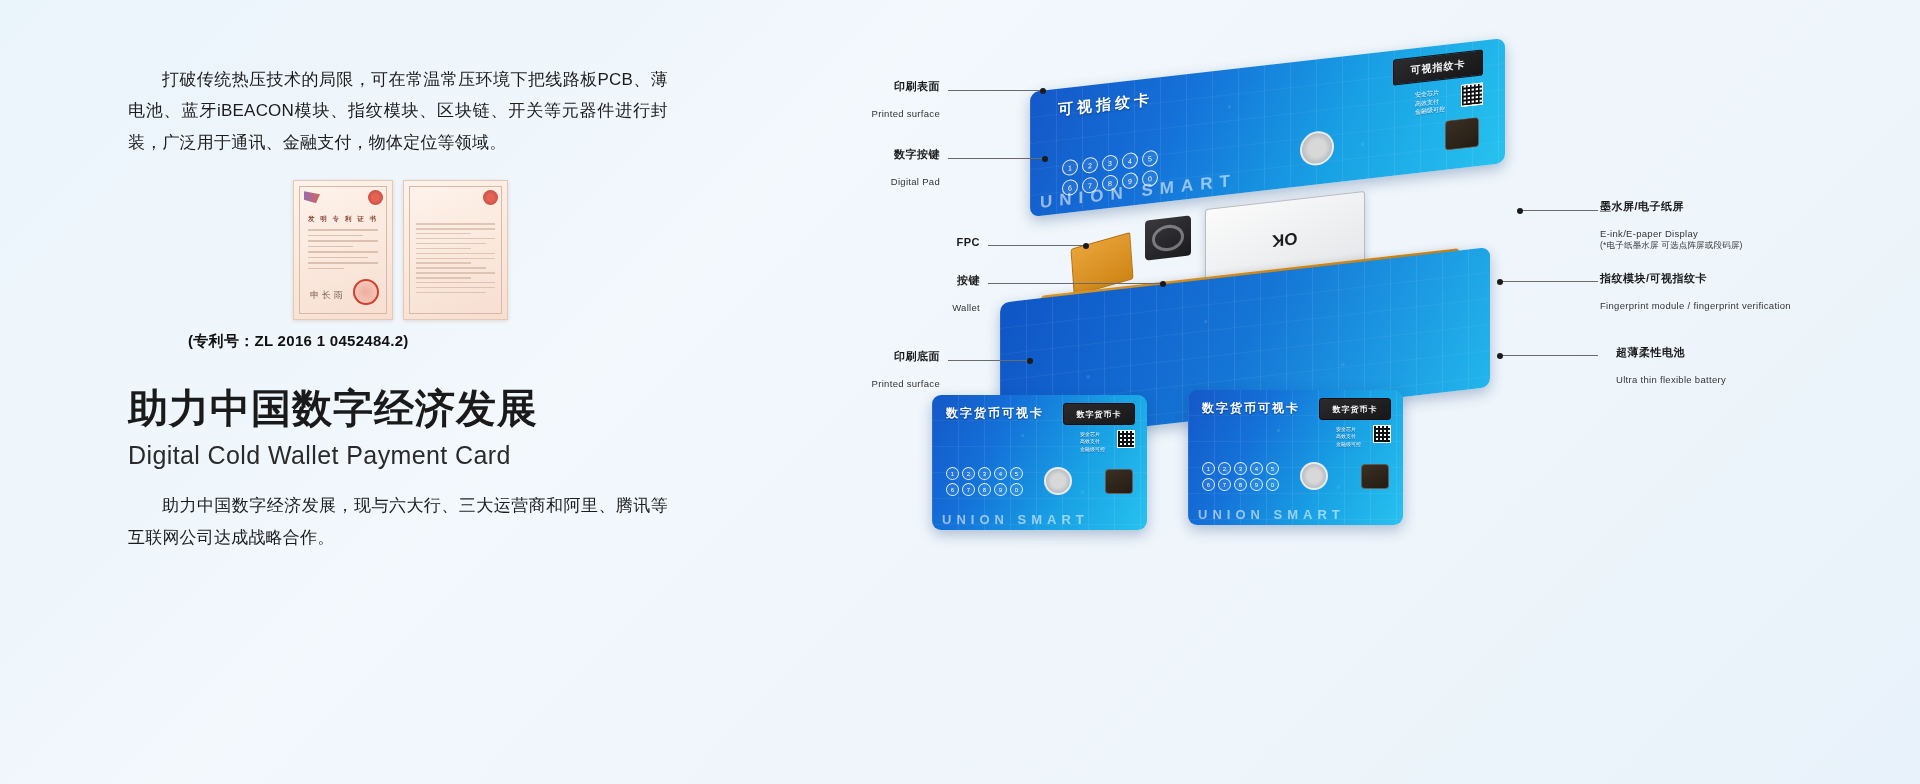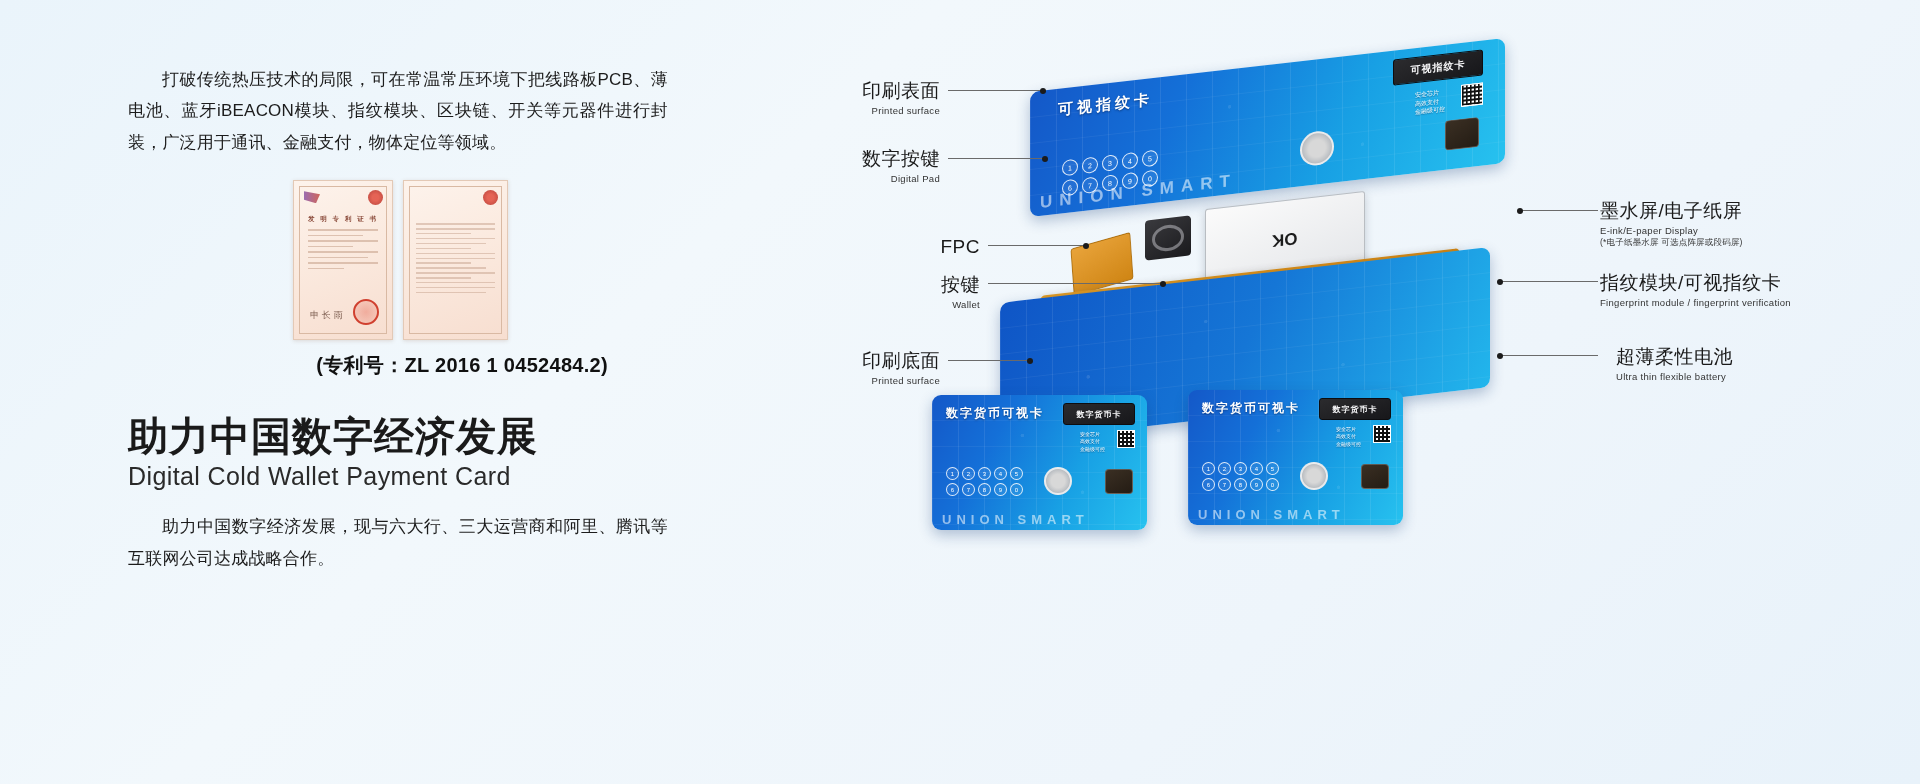--- a/index.html
+++ b/index.html
@@ -24,21 +24,21 @@
   }
   .body-para {
     margin-top:20px; font-size:17px; line-height:1.85;
     color:#1c1c1c; text-indent:2em; width:540px; text-align:justify;
     letter-spacing:.2px;
   }
 
   
   .certs { margin-top:22px; margin-left:165px; display:flex; gap:10px; }
   .cert {
-    width:100px; height:160px; position:relative;
+    width:100px; height:140px; position:relative;
     background:linear-gradient(160deg,#fdf3ec 0%,#fbeadf 45%,#f7ded0 100%);
     border:1px solid #e3c9b6; box-shadow:0 1px 4px rgba(120,80,50,.18);
     overflow:hidden;
   }
   .cert.wide { width:105px; }
   .cert-inner {
     position:absolute; inset:5px; border:1px solid #d9b9a3;
   }
   .cert-badge {
     position:absolute; right:9px; top:9px; width:15px; height:15px;
@@ -73,26 +73,26 @@
     color:#5b3a2c; font-family:"DejaVu Serif",serif; opacity:.8;
   }
   .cert-para { position:absolute; top:42px; left:12px; right:12px; }
   .cert-para i {
     display:block; height:1.4px; background:#caa894; margin-bottom:3.5px; opacity:.55;
   }
   .cert-para i:nth-child(3n){ width:70%; }
   .cert-para i:nth-child(5n){ width:88%; }
 
   .patent-no {
-    margin-top:12px; margin-left:60px; width:420px; text-align:right;
-    font-size:20px; font-weight:bold; color:#111; letter-spacing:.3px;
+    margin-top:12px; margin-left:60px; width:420px; text-align:left;
+    font-size:15px; font-weight:bold; color:#111; letter-spacing:.3px;
   }
 
   .sec2 { margin-top:34px; }
-  .sec2 .sec-title-en { font-size:25px; letter-spacing:.4px; margin-top:3px; }
+  .sec2 .sec-title-en { font-size:25px; letter-spacing:.4px; margin-top:10px; }
 
   
   .right-col { position:absolute; left:900px; top:40px; width:1000px; height:720px; }
 
   
   .card-art {
     position:absolute; border-radius:9px; overflow:hidden;
     background:linear-gradient(118deg,#1458c8 0%,#1470d8 30%,#18a0e4 65%,#27c2ef 100%);
     box-shadow:0 5px 14px rgba(20,60,120,.3);
   }
@@ -223,26 +223,26 @@
     background:linear-gradient(150deg,#3a3a3e,#1a1a1d);
   }
   .coil::after{
     content:""; position:absolute; inset:7px; border-radius:50%;
     border:3px solid rgba(200,200,205,.5);
   }
 
   
   .callout { position:absolute; }
   .callout .cn {
-    font-size:19px; font-weight:normal; color:#1a1a1a;
+    font-size:11px; font-weight:bold; color:#1a1a1a;
     letter-spacing:.5px; white-space:nowrap; line-height:1.2;
   }
   .callout .en {
     font-size:9.5px; color:#333; letter-spacing:.3px;
-    white-space:nowrap; margin-top:2px;
+    white-space:nowrap; margin-top:15px;
   }
   .callout .note {
     font-size:8.5px; color:#333; letter-spacing:.2px;
     white-space:nowrap; margin-top:1px;
   }
   .callout.right { text-align:left; }
   .callout.left  { text-align:right; }
   .lead {
     position:absolute; height:1.4px; background:#6a6a6a;
   }

